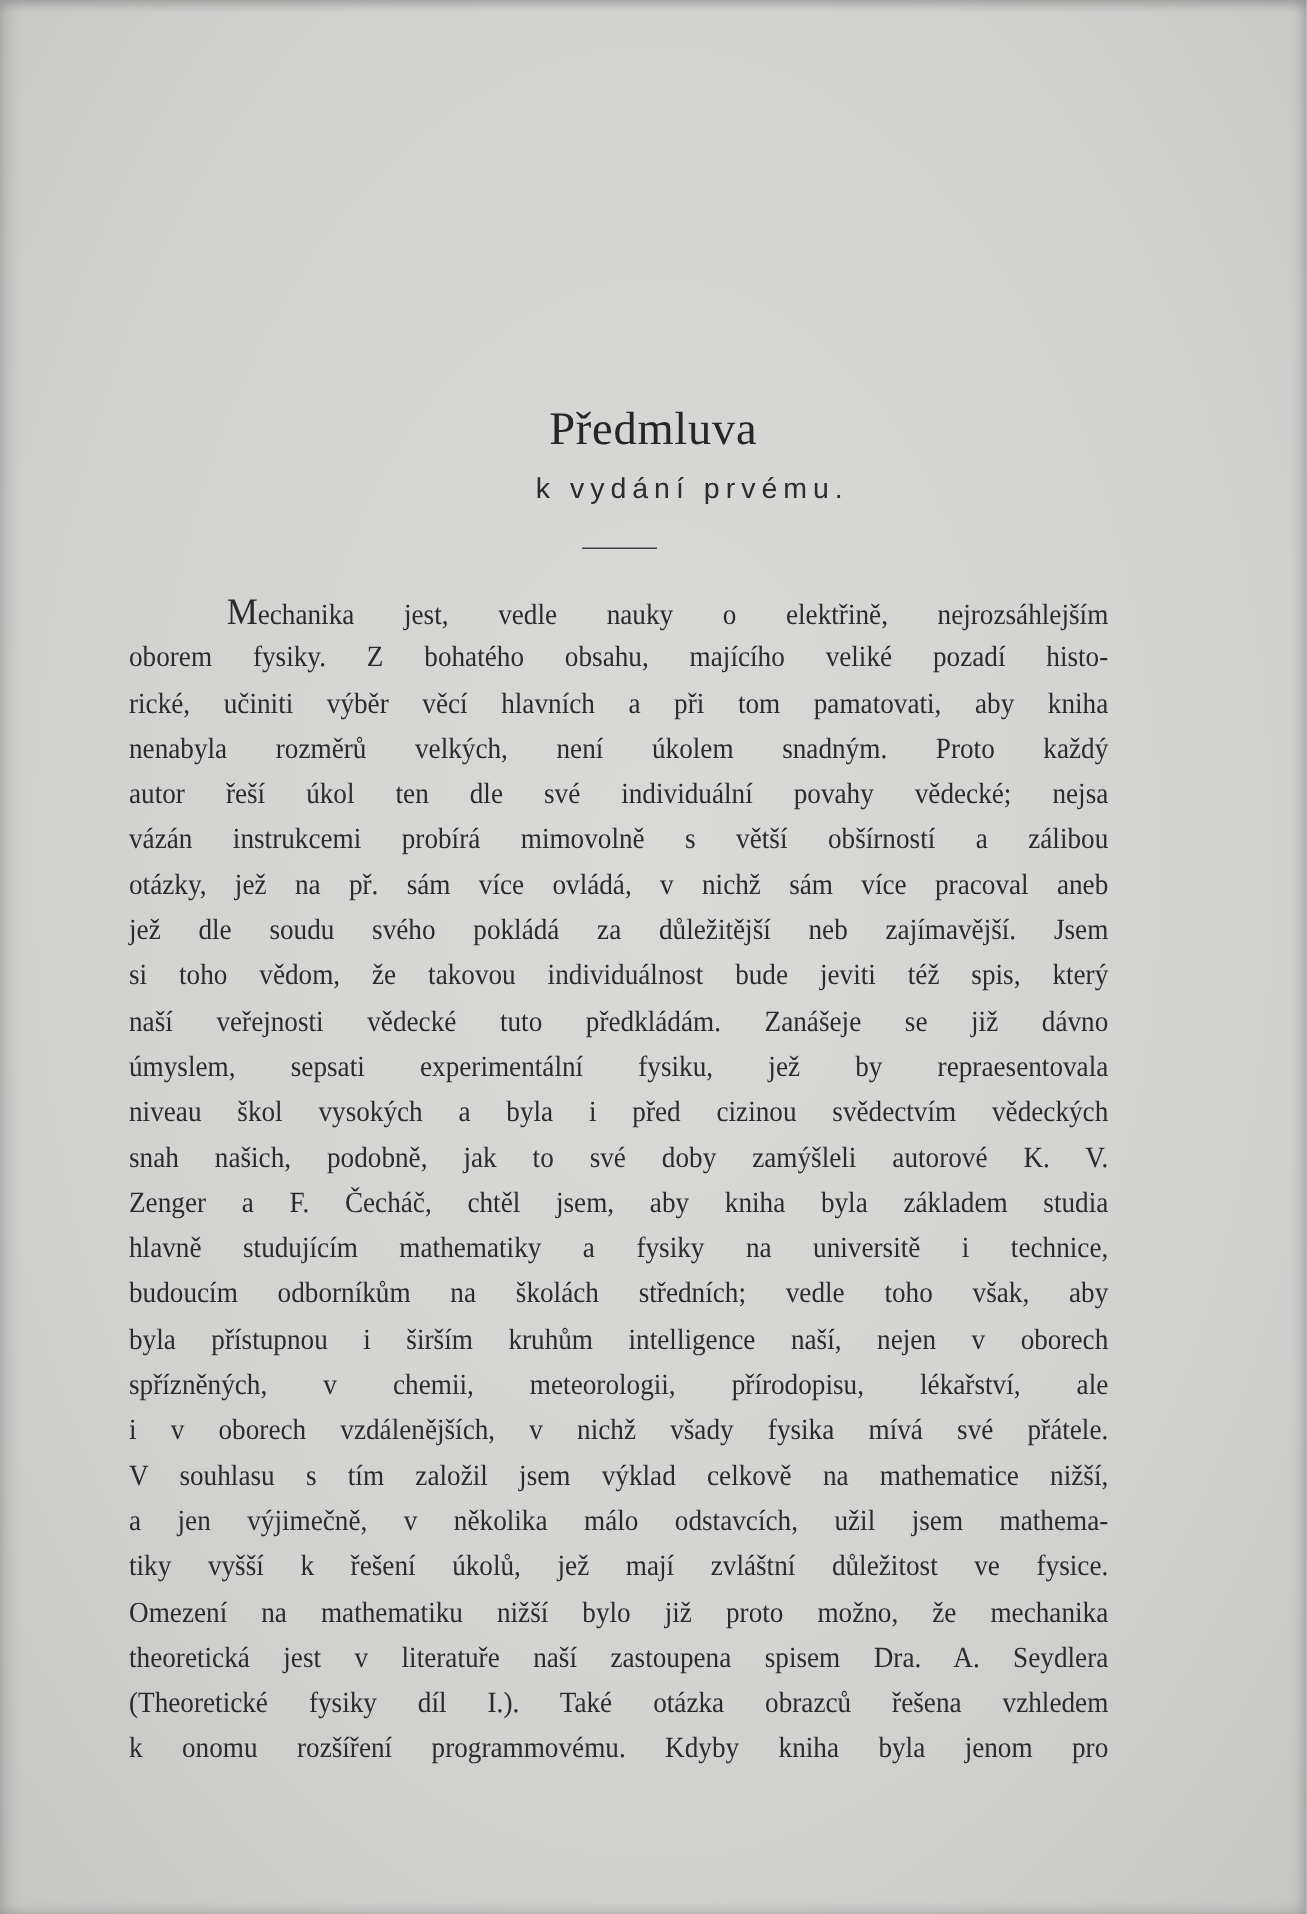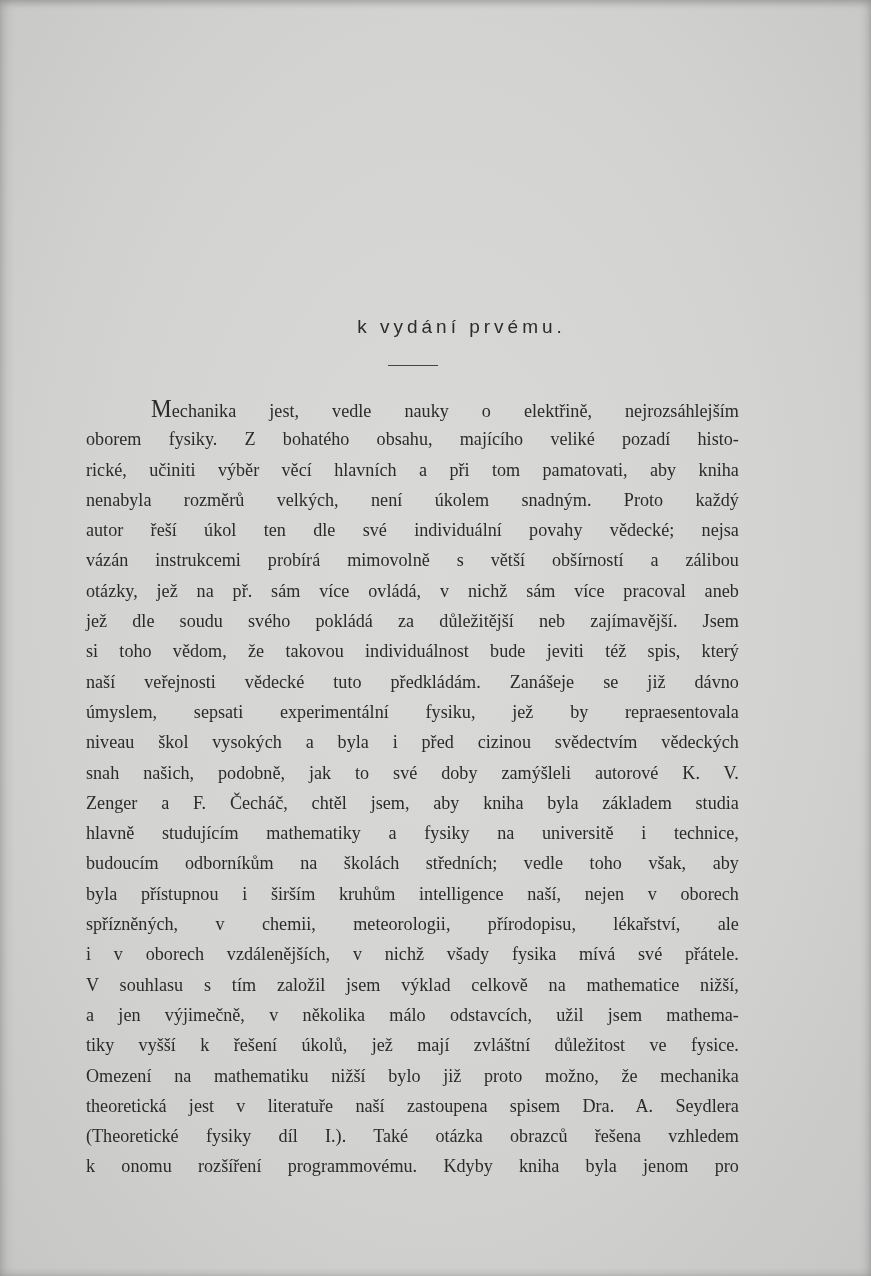--- a/index.html
+++ b/index.html
@@ -84,20 +84,21 @@
       width: 632px;
     }
     .dropcap {
       font-size: 25px;
     }
   </style>
 </head>
 <body>
 
 <div class="page">
+  <h1 class="title">Předmluva</h1>
   <div class="subtitle">k vydání prvému.</div>
   <div class="rule"></div>
 
   <div class="body-text">
     <span class="line first"><span class="dropcap">M</span><span>echanika jest, vedle nauky o elektřině, nejrozsáhlejším</span></span>
     <span class="line">oborem fysiky. Z bohatého obsahu, majícího veliké pozadí histo-</span>
     <span class="line">rické, učiniti výběr věcí hlavních a při tom pamatovati, aby kniha</span>
     <span class="line">nenabyla rozměrů velkých, není úkolem snadným. Proto každý</span>
     <span class="line">autor řeší úkol ten dle své individuální povahy vědecké; nejsa</span>
     <span class="line">vázán instrukcemi probírá mimovolně s větší obšírností a zálibou</span>

